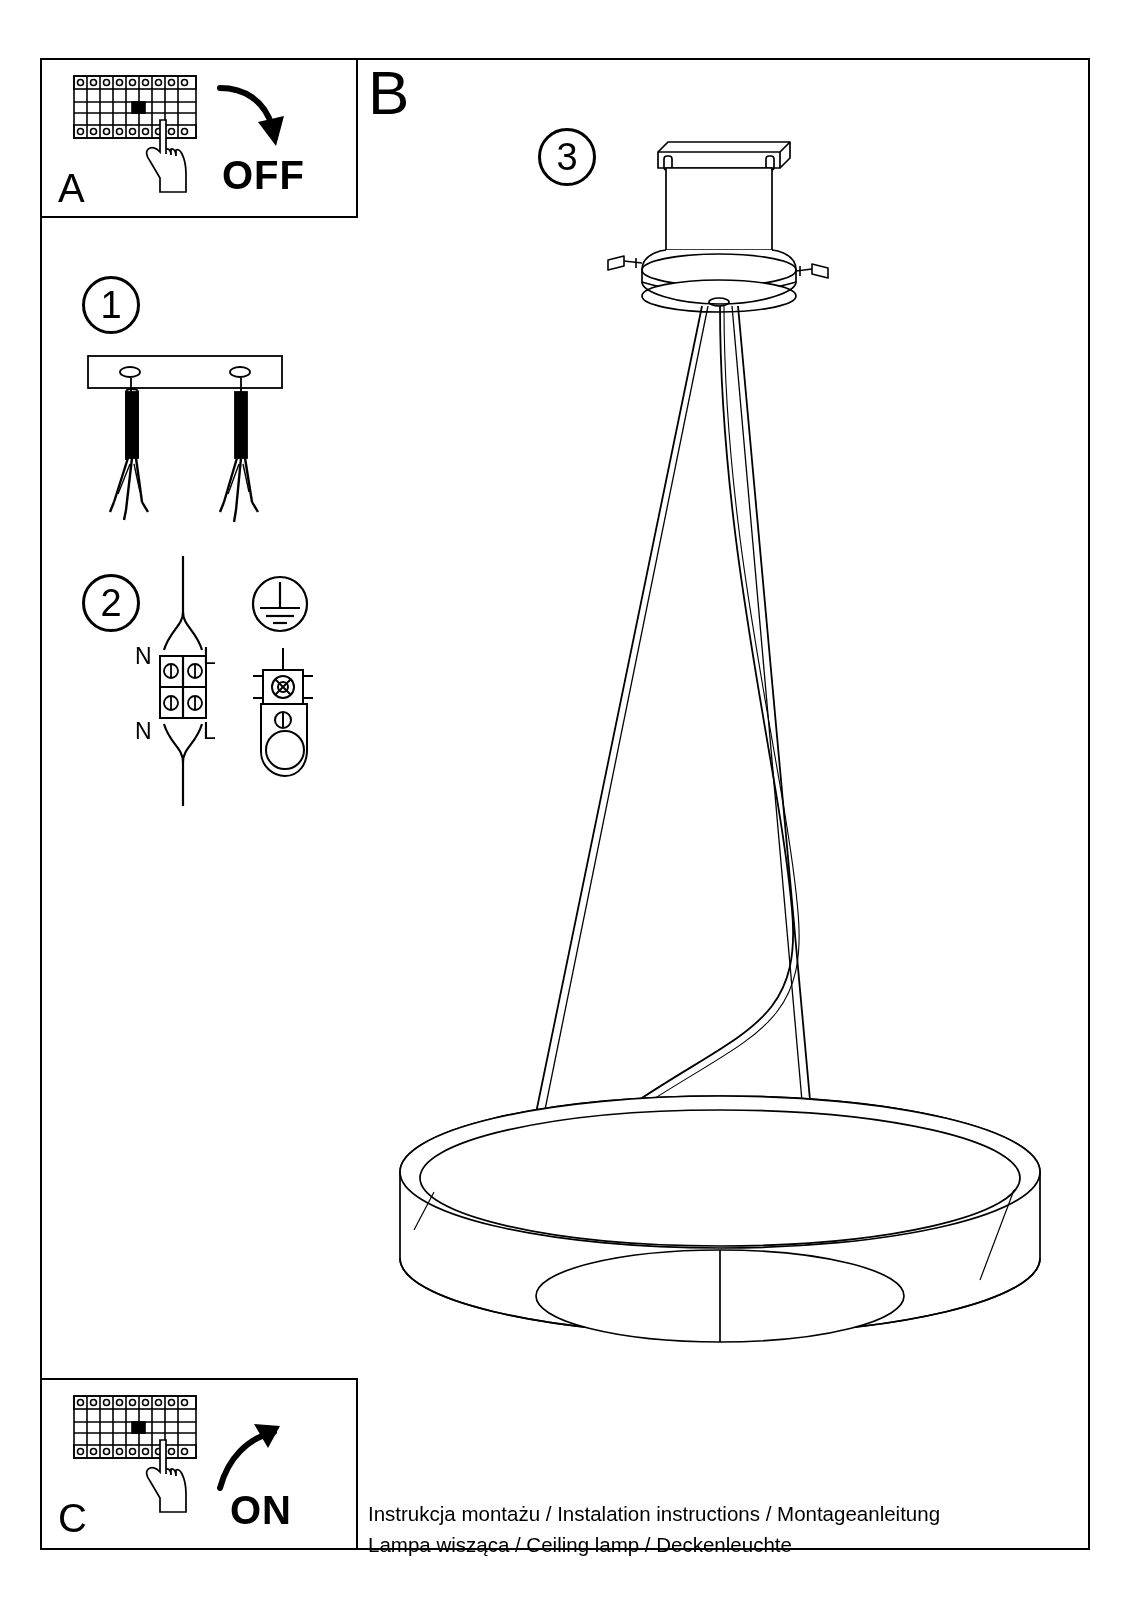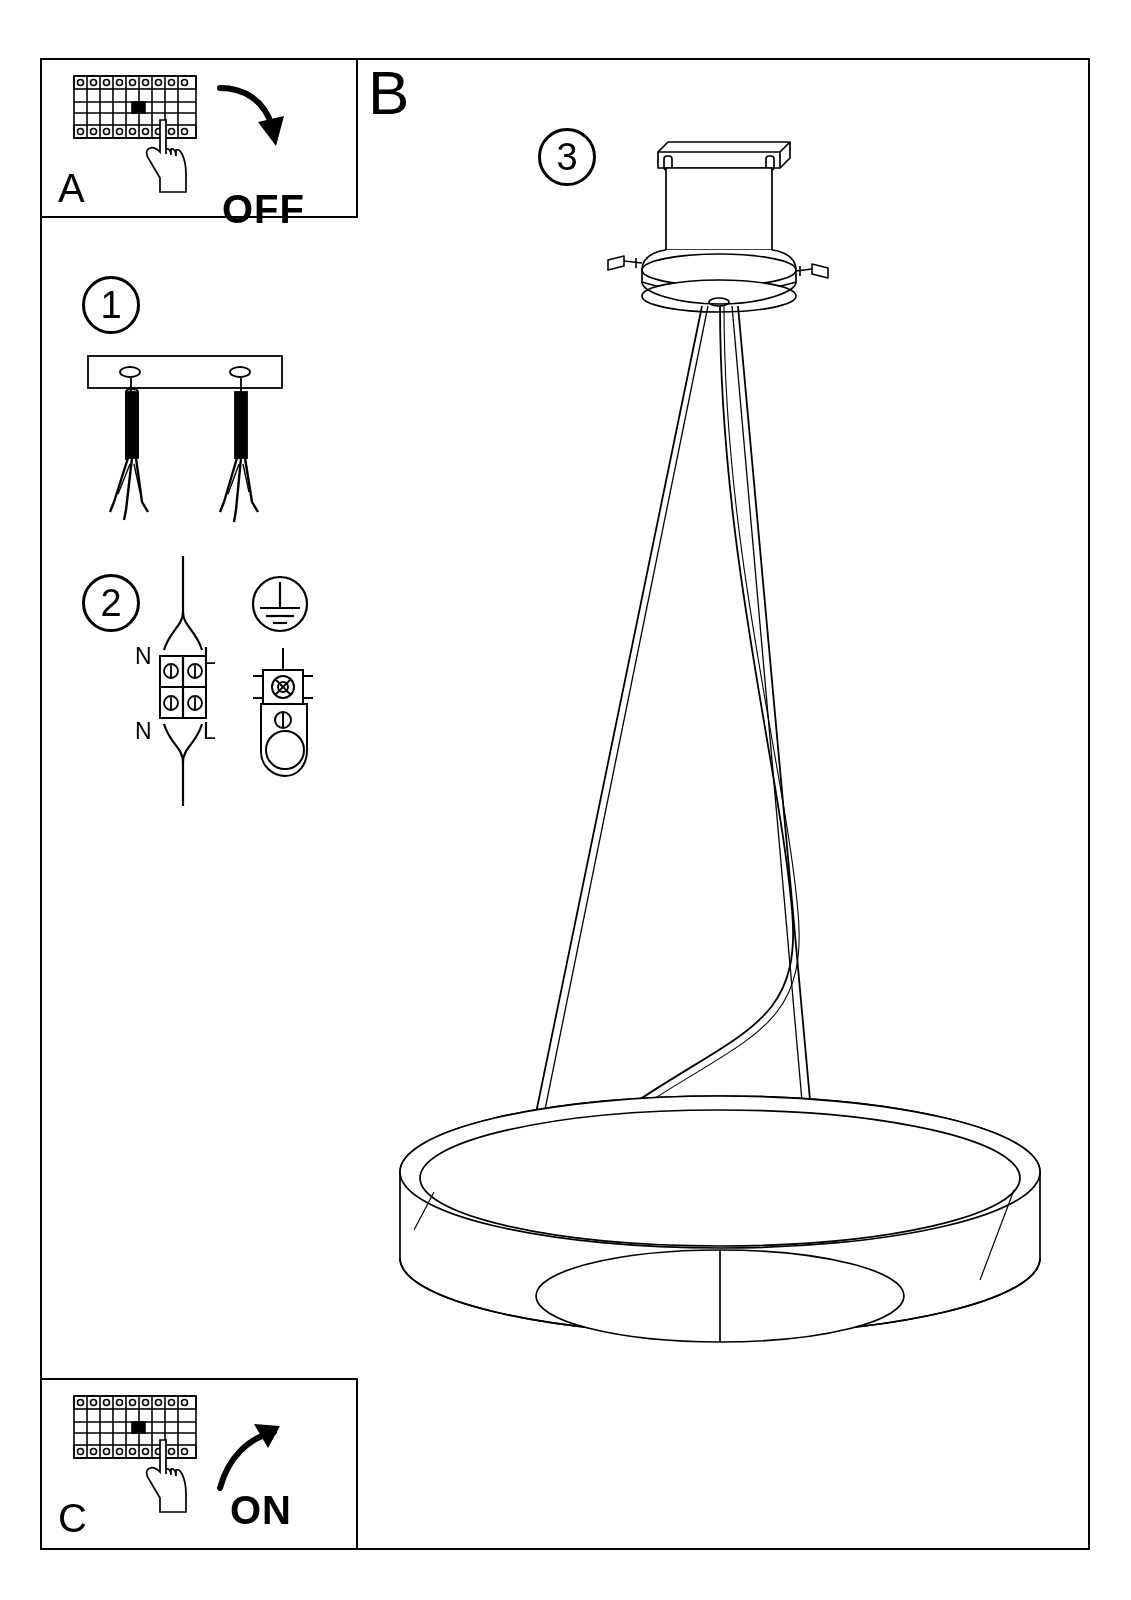--- a/index.html
+++ b/index.html
@@ -33,21 +33,21 @@
 </head>
 <body>
 
 <div id="page">
 
   <div class="frame"></div>
 
   <div class="panel-a"></div>
 
   <div class="letter" style="left:58px;top:168px;">A</div>
-  <div class="word" style="left:222px;top:153px;margin-top:34px;">OFF</div>
+  <div class="word" style="left:222px;top:153px;">OFF</div>
 
   <div class="s" style="left:70px;top:72px;">
     <svg width="130" height="80" viewBox="0 0 130 80">
       <g fill="none" stroke="#000" stroke-width="1.6">
         <rect x="4" y="4" width="122" height="62"></rect>
         <rect x="4" y="4" width="122" height="13"></rect>
         <rect x="4" y="53" width="122" height="13"></rect>
         <line x1="4" y1="30" x2="126" y2="30"></line>
         <line x1="4" y1="41" x2="126" y2="41"></line>
         <g>
@@ -312,14 +312,16 @@
     </svg>
   </div>
 
   <div class="s" style="left:206px;top:1418px;">
     <svg width="80" height="76" viewBox="0 0 80 76">
       <path d="M14 70 C22 40 42 20 68 14" fill="none" stroke="#000" stroke-width="6" stroke-linecap="round"></path>
       <path d="M48 6 L74 8 L62 30 Z" fill="#000"></path>
     </svg>
   </div>
 
+  <div class="caption" style="left:368px;top:1498px;">Instrukcja montażu / Instalation instructions / Montageanleitung</div>
+  <div class="caption" style="left:368px;top:1529px;">Lampa wisząca / Ceiling lamp / Deckenleuchte</div>
 
 </div>
 
 </body></html>

